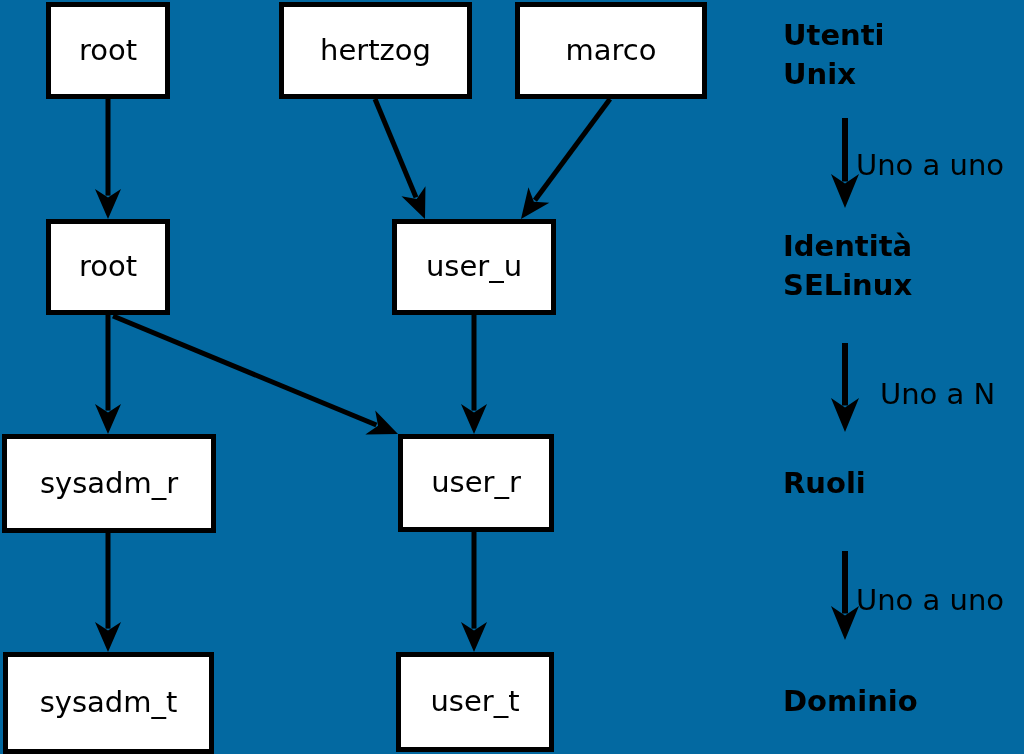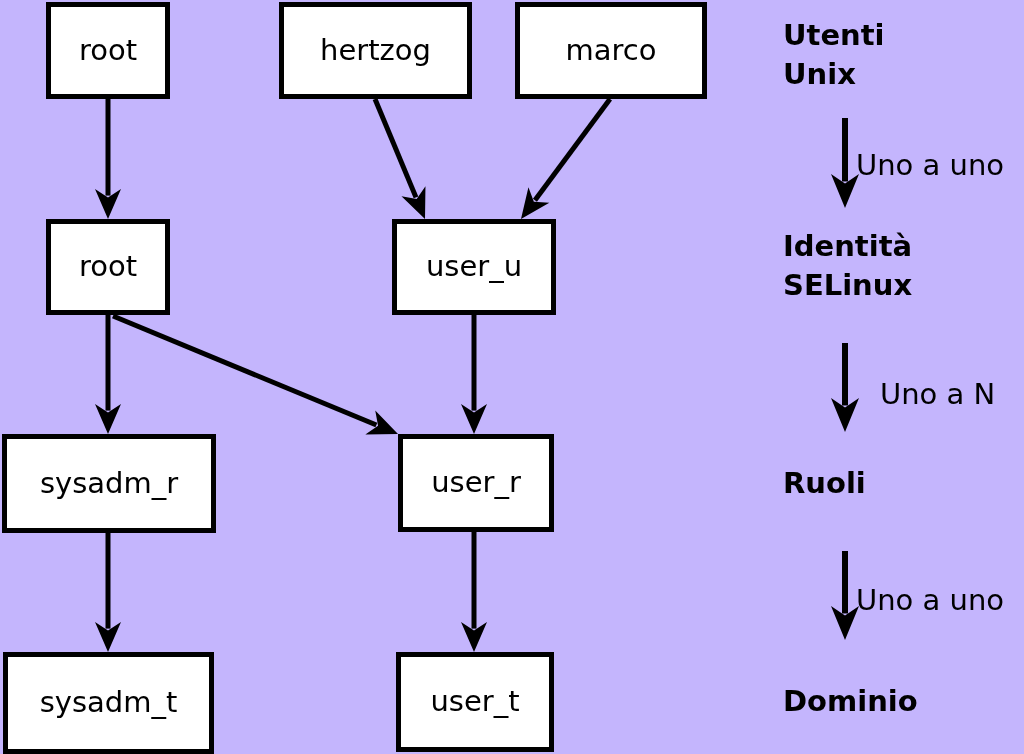--- a/index.html
+++ b/index.html
@@ -8,21 +8,21 @@
     padding: 0;
     background: #ffffff;
   }
   body {
     font-family: "DejaVu Sans", sans-serif;
   }
   #canvas {
     position: relative;
     width: 1024px;
     height: 754px;
-    background: #c4b5fd;
+    background: #0369a1;
     overflow: hidden;
   }
   #canvas svg {
     position: absolute;
     left: 0;
     top: 0;
     width: 1024px;
     height: 754px;
   }
   .node-label {

